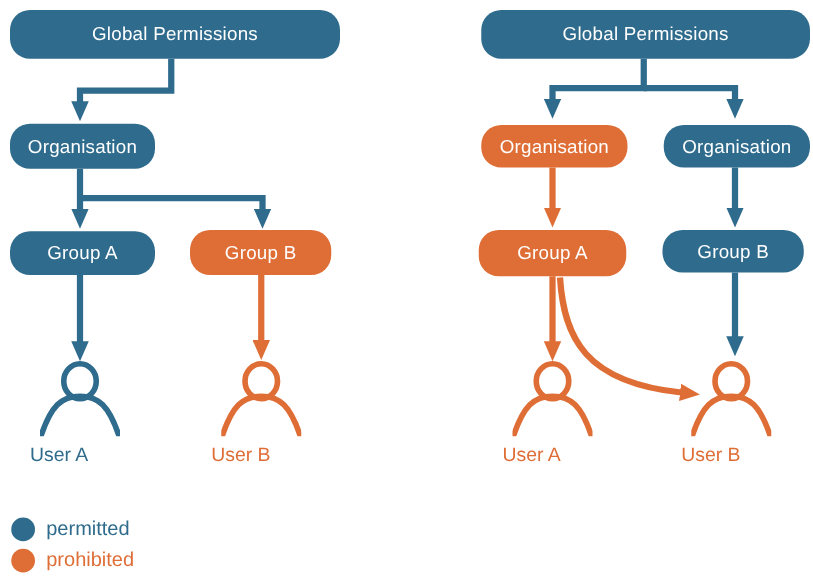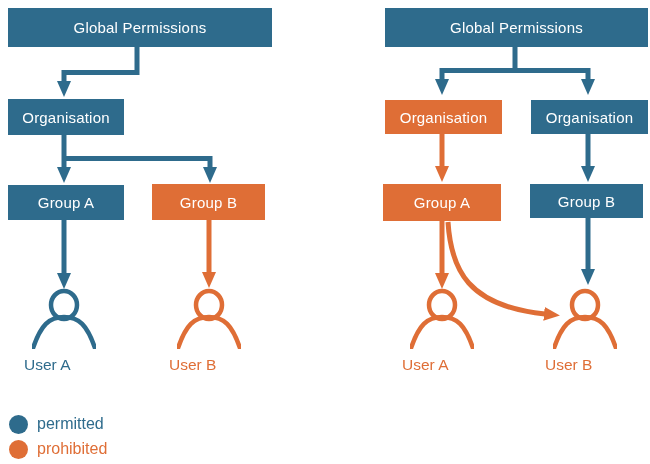--- a/index.html
+++ b/index.html
@@ -2,21 +2,21 @@
 <html><head>
 <meta charset="utf-8">
 <style>
   html,body{margin:0;padding:0;background:#ffffff;}
   .canvas{
     position:relative;width:650px;height:464px;background:#ffffff;
     font-family:"Liberation Sans",sans-serif;overflow:hidden;
   }
   .node{
     position:absolute;display:flex;align-items:center;justify-content:center;
-    color:#ffffff;font-size:15px;letter-spacing:.2px;box-sizing:border-box;
+    color:#ffffff;font-size:15px;letter-spacing:.2px;box-sizing:border-box;border-radius:16px;
   }
   .bg-teal{background:#2e6b8c;}
   .bg-orange{background:#df6e36;}
   .t-teal{color:#2e6b8c;}
   .t-orange{color:#df6e36;}
   .user-icon{position:absolute;width:64px;height:62px;}
   .user-label{
     position:absolute;width:80px;text-align:left;font-size:15.5px;line-height:20px;
   }
   .wires{position:absolute;left:0;top:0;width:650px;height:464px;}
@@ -84,22 +84,22 @@
   <svg class="user-icon t-orange" style="left:553px;top:287px;" viewBox="0 0 64 62" xmlns="http://www.w3.org/2000/svg">
     <ellipse cx="32" cy="18" rx="13" ry="14" fill="none" stroke="currentColor" stroke-width="4.5"></ellipse>
     <path d="M1,61 C9,38 17,30 32,30 C47,30 55,38 63,61" fill="none" stroke="currentColor" stroke-width="4.5" stroke-linecap="round"></path>
   </svg>
 
   <div class="user-label t-teal" style="left:24px;top:355px;">User A</div>
   <div class="user-label t-orange" style="left:169px;top:355px;">User B</div>
   <div class="user-label t-orange" style="left:402px;top:355px;">User A</div>
   <div class="user-label t-orange" style="left:545px;top:355px;">User B</div>
 
-  <div class="legend-row" style="top:413px;align-items:flex-end;">
+  <div class="legend-row" style="top:413px;">
     <span class="legend-dot bg-teal"></span>
     <span class="legend-label t-teal">permitted</span>
   </div>
-  <div class="legend-row" style="top:438px;align-items:flex-end;">
+  <div class="legend-row" style="top:438px;">
     <span class="legend-dot bg-orange"></span>
     <span class="legend-label t-orange">prohibited</span>
   </div>
 
 </div>
 
 </body></html>

